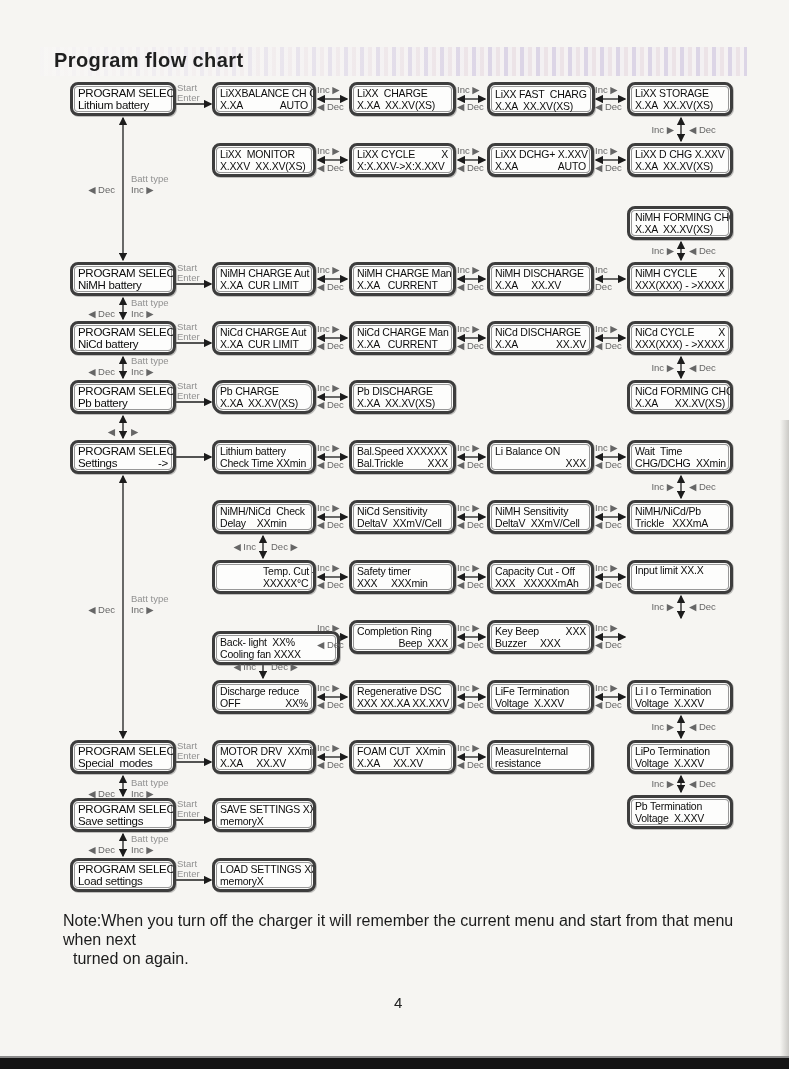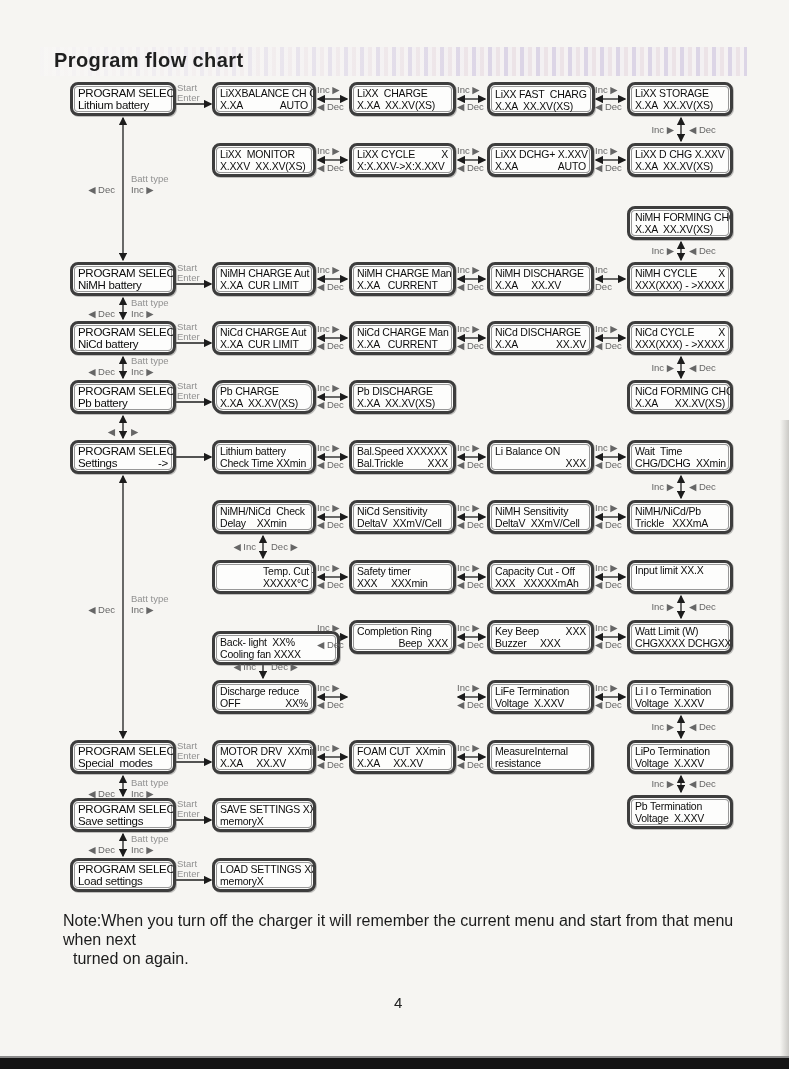--- a/index.html
+++ b/index.html
@@ -256,27 +256,27 @@
         <div class="bline"><span>Cooling fan XXXX</span></div>
       </div>
       <div class="box" style="left: 349px; top: 620px; width: 107px; height: 34px;">
         <div class="bline"><span>Completion Ring</span></div>
         <div class="bline"><span></span><span>Beep  XXX</span></div>
       </div>
       <div class="box" style="left: 487px; top: 620px; width: 107px; height: 34px;">
         <div class="bline"><span>Key Beep</span><span>XXX</span></div>
         <div class="bline"><span>Buzzer     XXX</span></div>
       </div>
-      <div class="box" style="left: 627px; top: 620px; width: 106px; height: 34px;">
-        <div class="bline"><span>Watt Limit (W)</span></div>
-        <div class="bline"><span>CHGXXXX DCHGXX</span></div>
-      </div>
       <div class="box" style="left: 212px; top: 680px; width: 104px; height: 34px;">
         <div class="bline"><span>Discharge reduce</span></div>
         <div class="bline"><span>OFF</span><span>XX%</span></div>
+      </div>
+      <div class="box" style="left: 349px; top: 680px; width: 107px; height: 34px;">
+        <div class="bline"><span>Regenerative DSC</span></div>
+        <div class="bline"><span>XXX XX.XA XX.XXV</span></div>
       </div>
       <div class="box" style="left: 487px; top: 680px; width: 107px; height: 34px;">
         <div class="bline"><span>LiFe Termination</span></div>
         <div class="bline"><span>Voltage  X.XXV</span></div>
       </div>
       <div class="box" style="left: 627px; top: 680px; width: 106px; height: 34px;">
         <div class="bline"><span>Li I o Termination</span></div>
         <div class="bline"><span>Voltage  X.XXV</span></div>
       </div>
       <div class="box big" style="left: 70px; top: 740px; width: 106px; height: 34px;">

